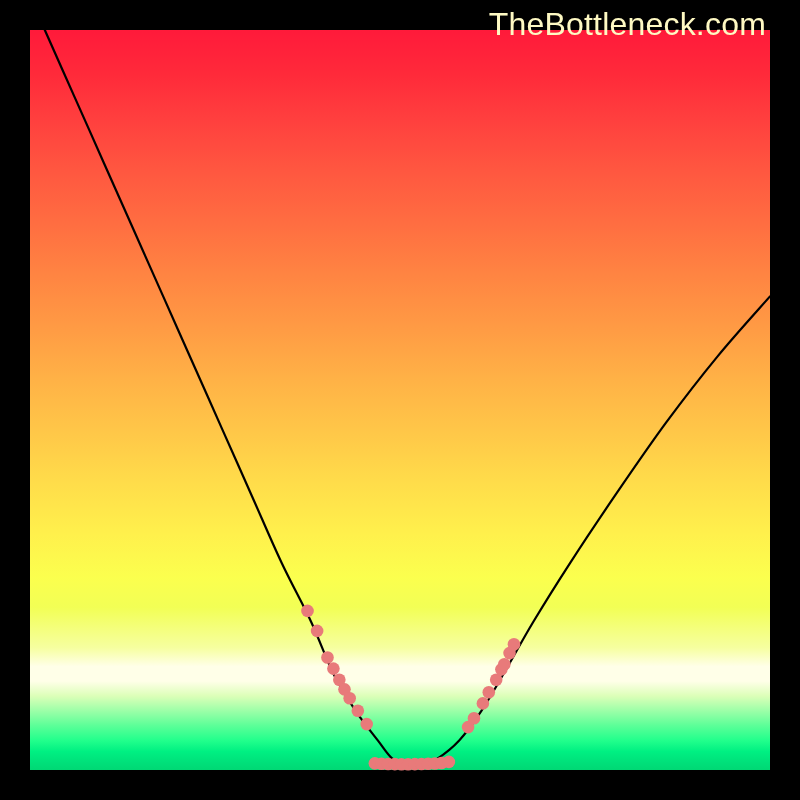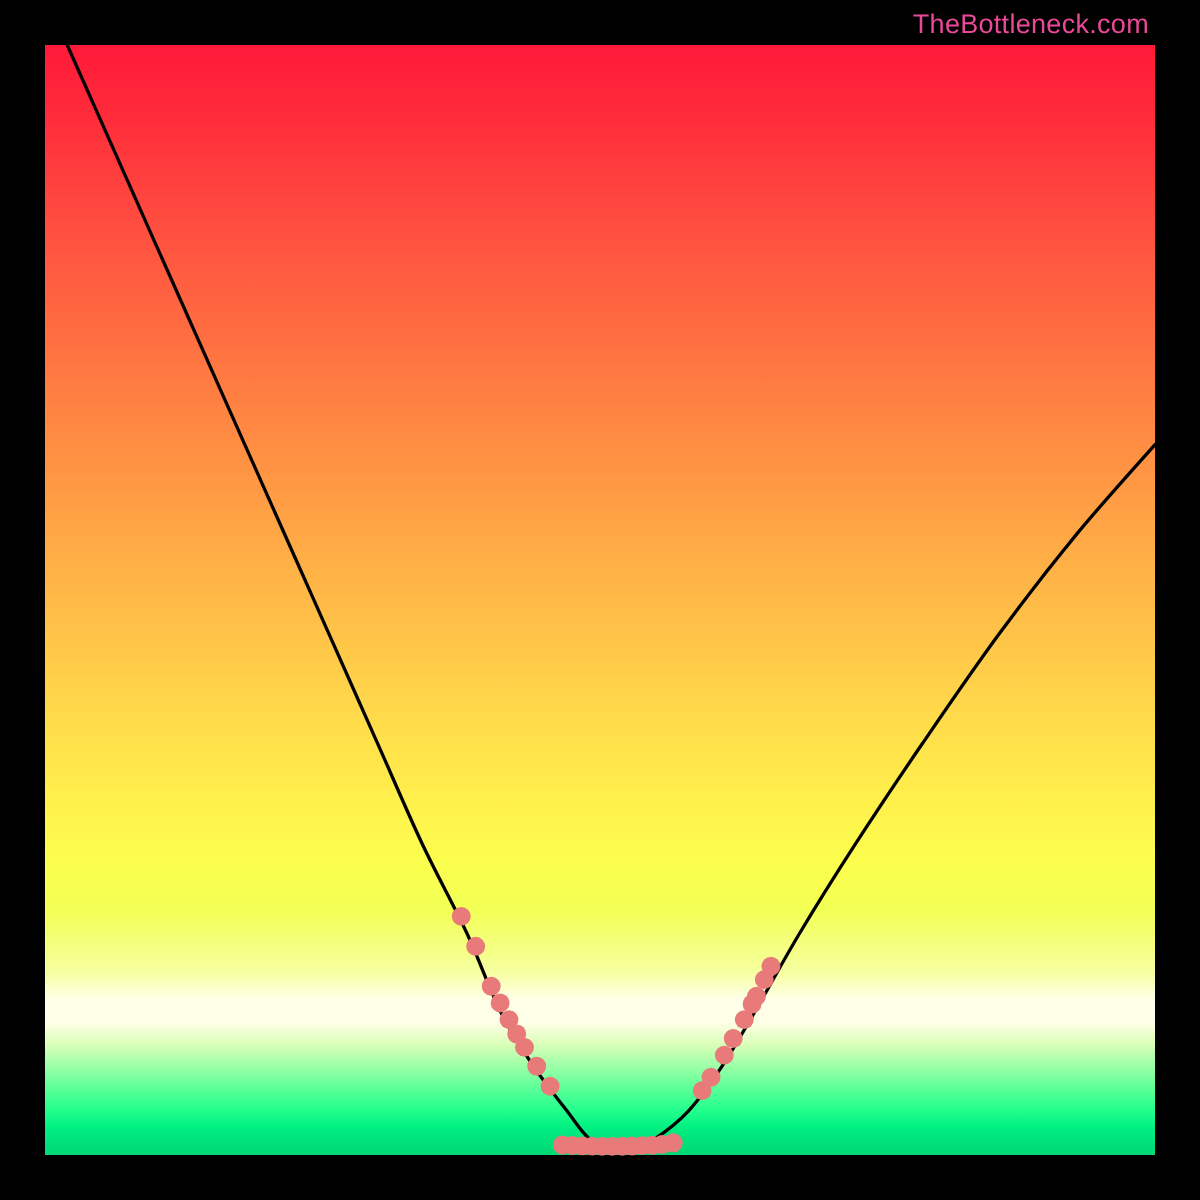--- a/index.html
+++ b/index.html
@@ -40,22 +40,22 @@
       #00f082 97.5%,
       #00e07a 99%,
       #00d874 100%
     );
   }
   .watermark {
     position: absolute;
     top: 6px;
     right: 34px;
     font-family: Arial, Helvetica, sans-serif;
-    font-size: 18px;
-    color: #ec4899;
+    font-size: 32px;
+    color: #fef9c3;
     font-weight: 500;
     letter-spacing: 0.2px;
   }
   svg.curve {
     position: absolute;
     left: 0; top: 0;
     width: 740px; height: 740px;
     overflow: visible;
   }
 </style>

